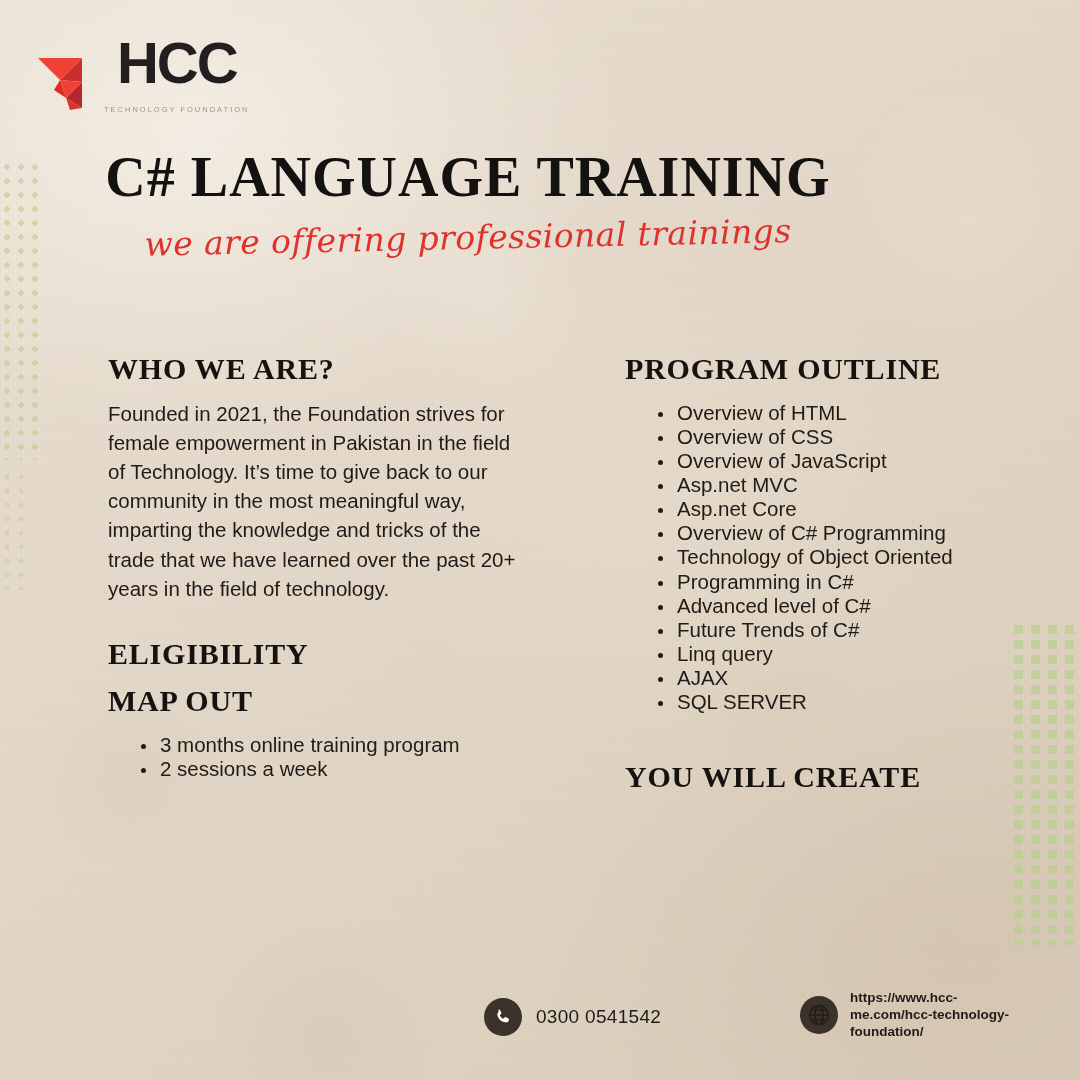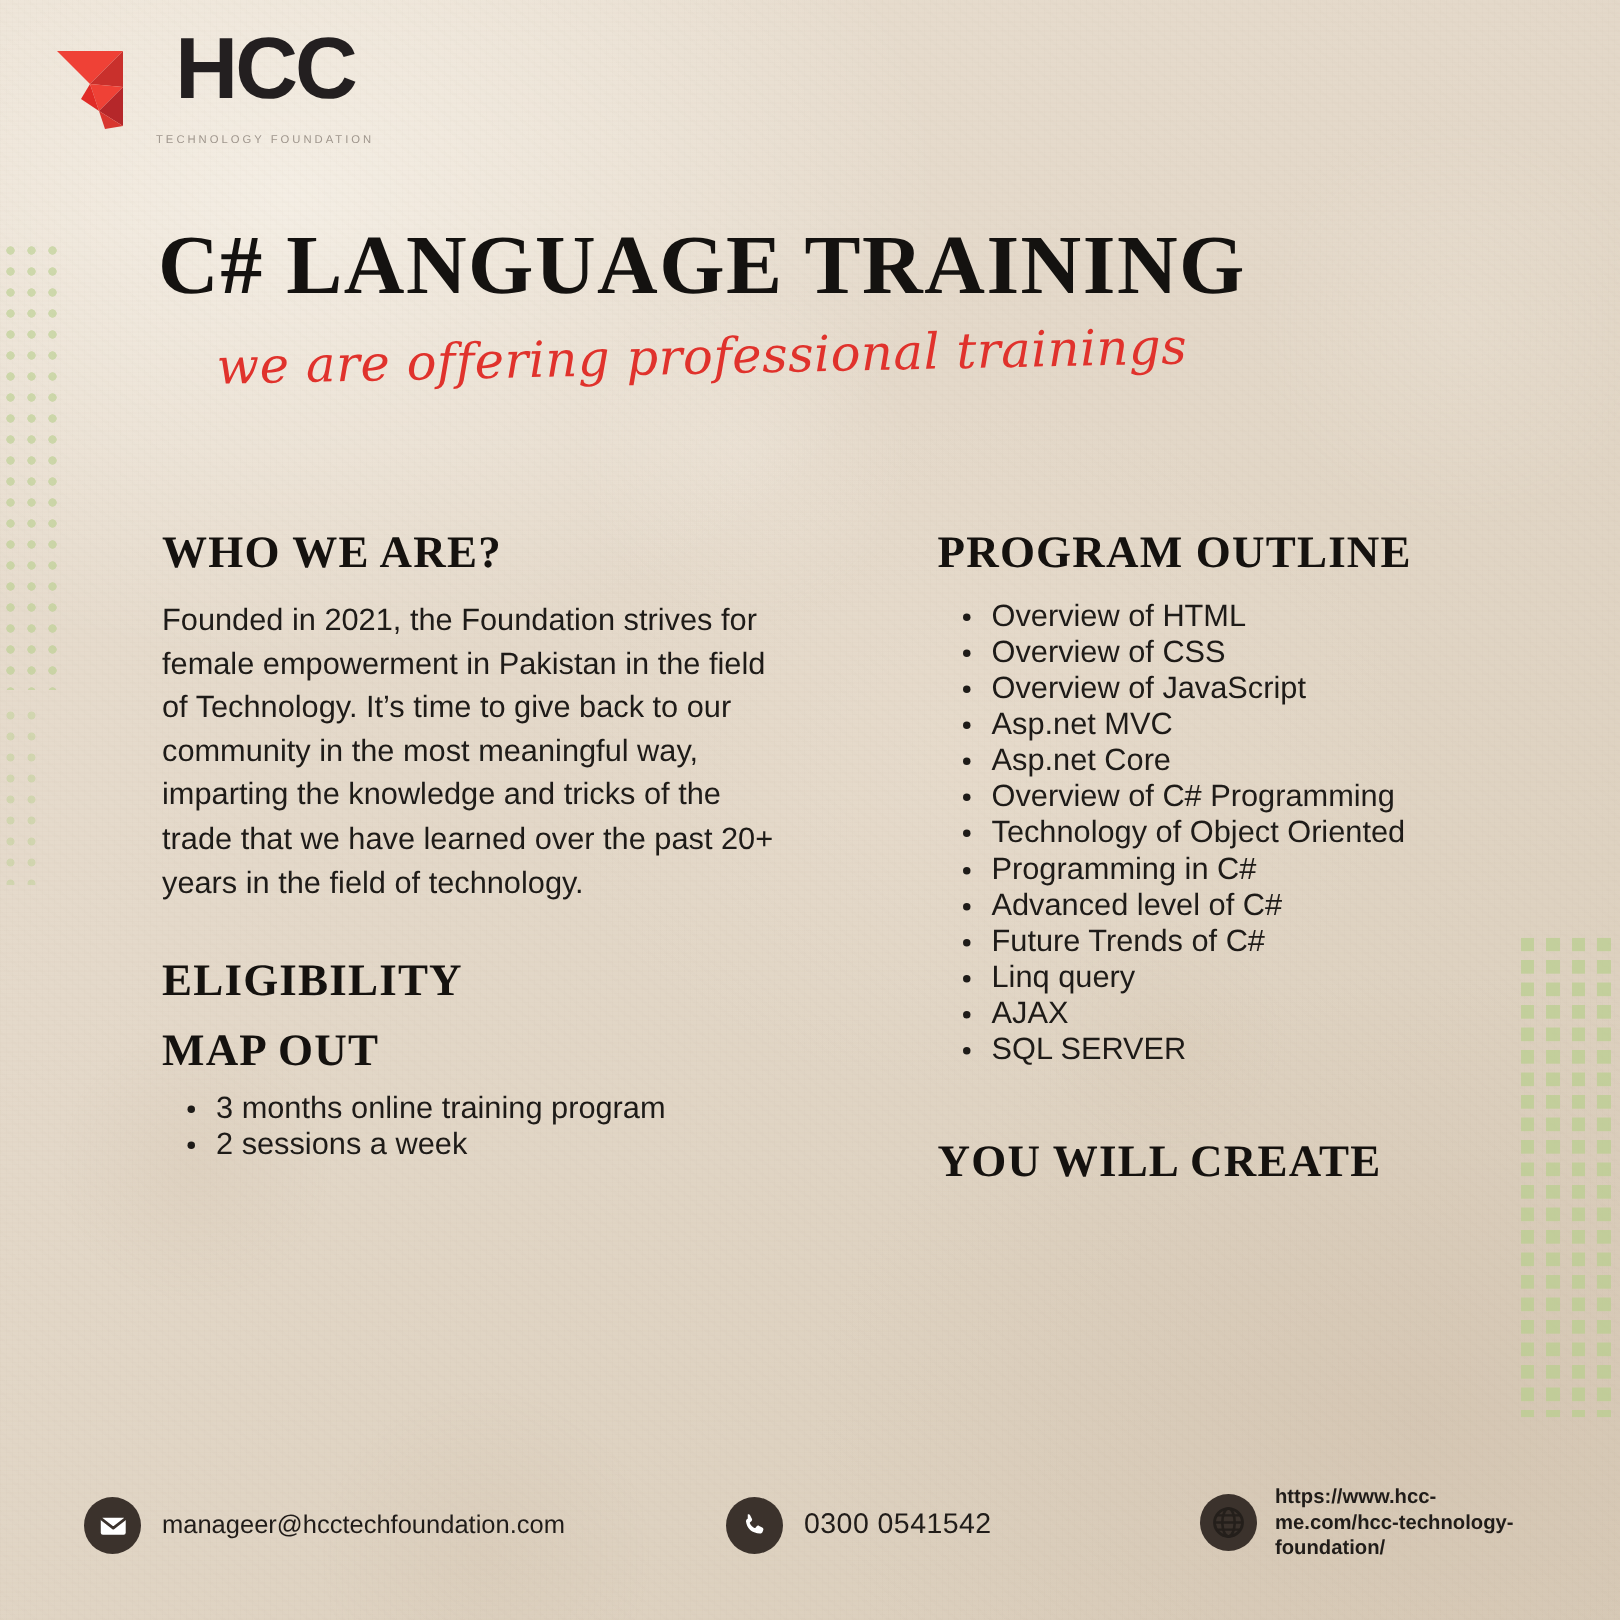--- a/index.html
+++ b/index.html
@@ -91,24 +91,24 @@
     background-repeat: repeat;
     opacity: .70;
     -webkit-mask-image: repeating-linear-gradient(to right, #000 0 9px, rgba(0,0,0,0) 9px 17px);
             mask-image: repeating-linear-gradient(to right, #000 0 9px, rgba(0,0,0,0) 9px 17px);
   }
 
   
   .logo-block {
     position: absolute;
     left: 36px;
-    top: 19px;
+    top: 36px;
     z-index: 5;
     display: flex;
-    align-items: center;
+    align-items: flex-end;
   }
   .logo-mark {
     width: 62px;
     height: 62px;
     flex: 0 0 auto;
     margin-top: 2px;
   }
   .logo-text-wrap {
     margin-left: 6px;
     display: flex;
@@ -183,21 +183,21 @@
 
   .body-text {
     font-family: "Liberation Sans", sans-serif;
     font-size: 20.5px;
     line-height: 1.42;
     color: #1e1b18;
     margin: 0;
   }
 
   ul.bullets {
-    margin: 0;
+    margin: 16px;
     padding-left: 34px;
     list-style: disc;
   }
   ul.bullets li {
     font-family: "Liberation Sans", sans-serif;
     font-size: 20.5px;
     line-height: 1.175;
     color: #1e1b18;
     margin: 0;
     padding-left: 2px;
@@ -318,29 +318,20 @@
       <li>Linq query</li>
       <li>AJAX</li>
       <li> SQL SERVER</li>
     </ul>
 
     <h2 class="sec-heading gap-ywc tight">YOU WILL CREATE</h2>
   </div>
 
   <div class="footer">
 
-    <div class="fitem fitem-email">
-      <span class="ficon">
-        <svg viewBox="0 0 24 24" width="21" height="21" aria-hidden="true">
-          <rect x="2.5" y="5.5" width="19" height="13" rx="1.6" fill="#ffffff"></rect>
-          <path d="M3.2 6.6 L12 13.4 L20.8 6.6" fill="none" stroke="#3b322c" stroke-width="2.1" stroke-linecap="round" stroke-linejoin="round"></path>
-        </svg>
-      </span>
-      <span class="ftext">manageer@hcctechfoundation.com</span>
-    </div>
 
     <div class="fitem fitem-phone">
       <span class="ficon">
         <svg viewBox="0 0 24 24" width="20" height="20" aria-hidden="true">
           <path d="M6.6 3.2c.8-.3 1.6 0 2 .8l1.3 2.5c.4.7.2 1.6-.4 2.1l-1 .8c-.2.2-.3.5-.2.8.7 1.7 2 3 3.7 3.7.3.1.6 0 .8-.2l.8-1c.5-.6 1.4-.8 2.1-.4l2.5 1.3c.8.4 1.1 1.2.8 2l-.5 1.4c-.3.9-1.2 1.5-2.2 1.4C9.6 18 6 14.4 5.2 8.8c-.1-1 .5-1.9 1.4-2.2z" fill="#ffffff"></path>
         </svg>
       </span>
       <span class="ftext phone">0300 0541542</span>
     </div>
 

